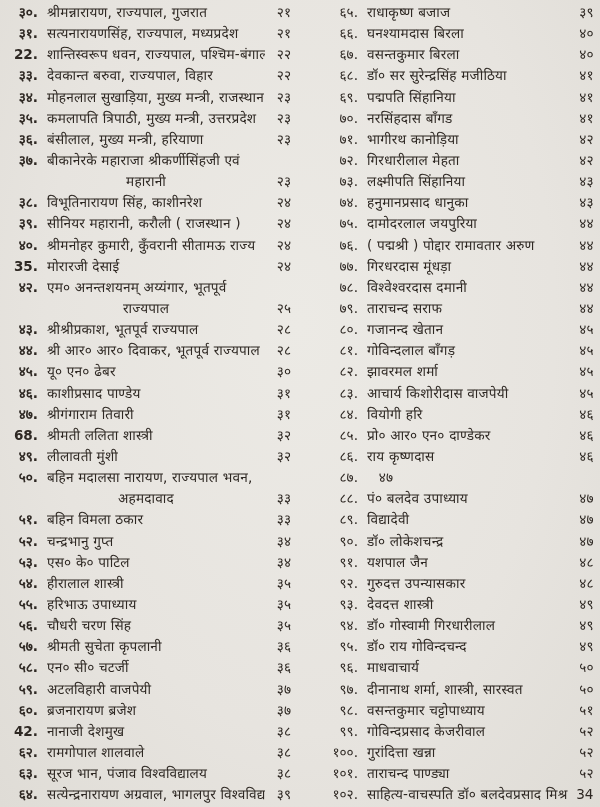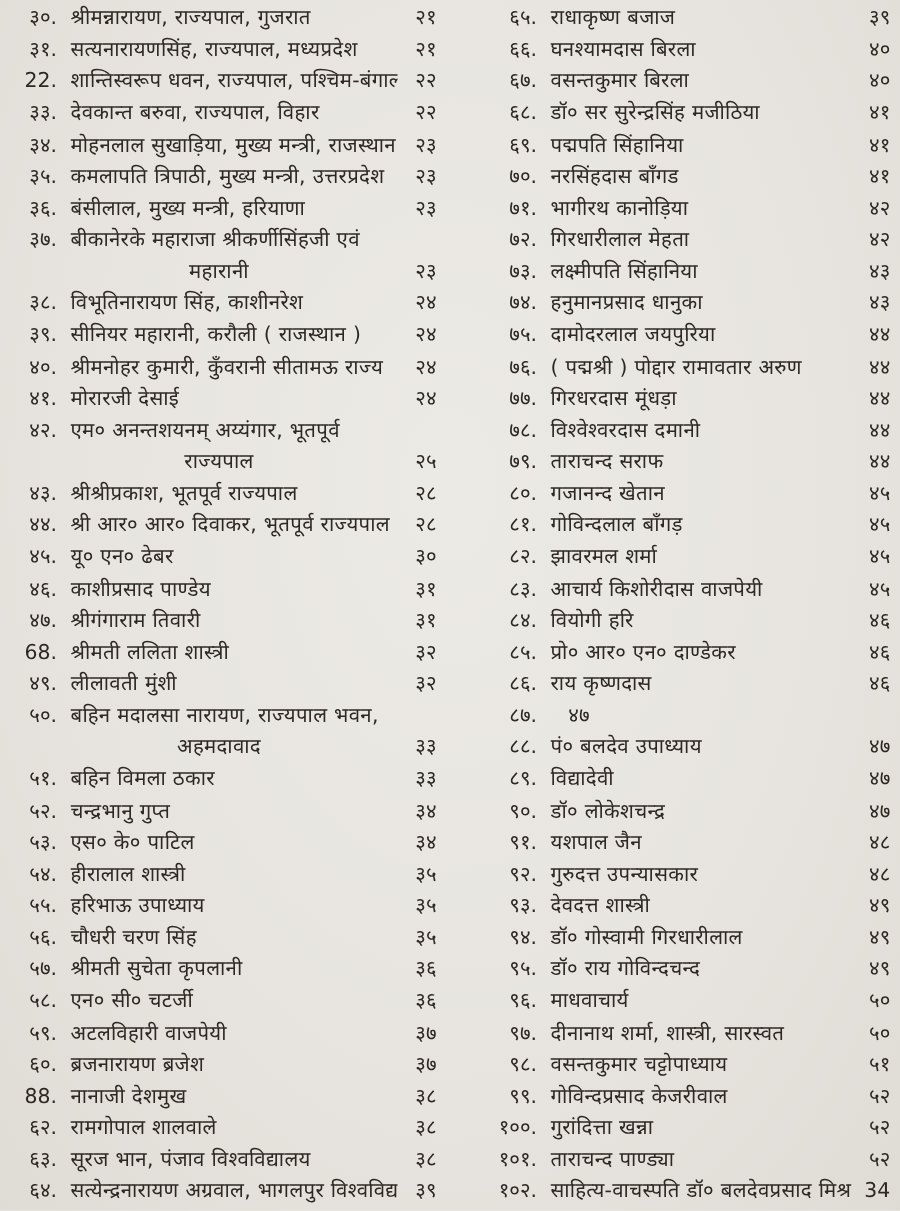--- a/index.html
+++ b/index.html
@@ -40,21 +40,21 @@
     align-items: center;
     font-size: 13.6px;
     line-height: 21px;
     white-space: nowrap;
   }
   .num {
     text-align: right;
     margin-right: 9px;
     flex: 0 0 auto;
   }
-  .col.left  .num { width: 32px; }
+  .col.left  .num { width: 32px; font-weight: bold; }
   .col.right .num { width: 40px; }
   .name {
     flex: 1 1 auto;
     min-width: 0;
     overflow: hidden;
     letter-spacing: 0.2px;
   }
   .pg {
     flex: 0 0 auto;
     margin-left: 4px;
@@ -122,21 +122,21 @@
         <span class="num">३९.</span>
         <span class="name">सीनियर महारानी, करौली ( राजस्थान )</span>
         <span class="pg">२४</span>
       </div>
       <div class="row">
         <span class="num">४०.</span>
         <span class="name">श्रीमनोहर कुमारी, कुँवरानी सीतामऊ राज्य</span>
         <span class="pg">२४</span>
       </div>
       <div class="row">
-        <span class="num">४१.</span>
+        <span class="num">35.</span>
         <span class="name">मोरारजी देसाई</span>
         <span class="pg">२४</span>
       </div>
       <div class="row">
         <span class="num">४२.</span>
         <span class="name">एम० अनन्तशयनम् अय्यंगार, भूतपूर्व</span>
         <span class="pg"></span>
       </div>
       <div class="row cont">
         <span class="num"></span>
@@ -232,21 +232,21 @@
         <span class="num">५९.</span>
         <span class="name">अटलविहारी वाजपेयी</span>
         <span class="pg">३७</span>
       </div>
       <div class="row">
         <span class="num">६०.</span>
         <span class="name">ब्रजनारायण ब्रजेश</span>
         <span class="pg">३७</span>
       </div>
       <div class="row">
-        <span class="num">88.</span>
+        <span class="num">42.</span>
         <span class="name">नानाजी देशमुख</span>
         <span class="pg">३८</span>
       </div>
       <div class="row">
         <span class="num">६२.</span>
         <span class="name">रामगोपाल शालवाले</span>
         <span class="pg">३८</span>
       </div>
       <div class="row">
         <span class="num">६३.</span>

